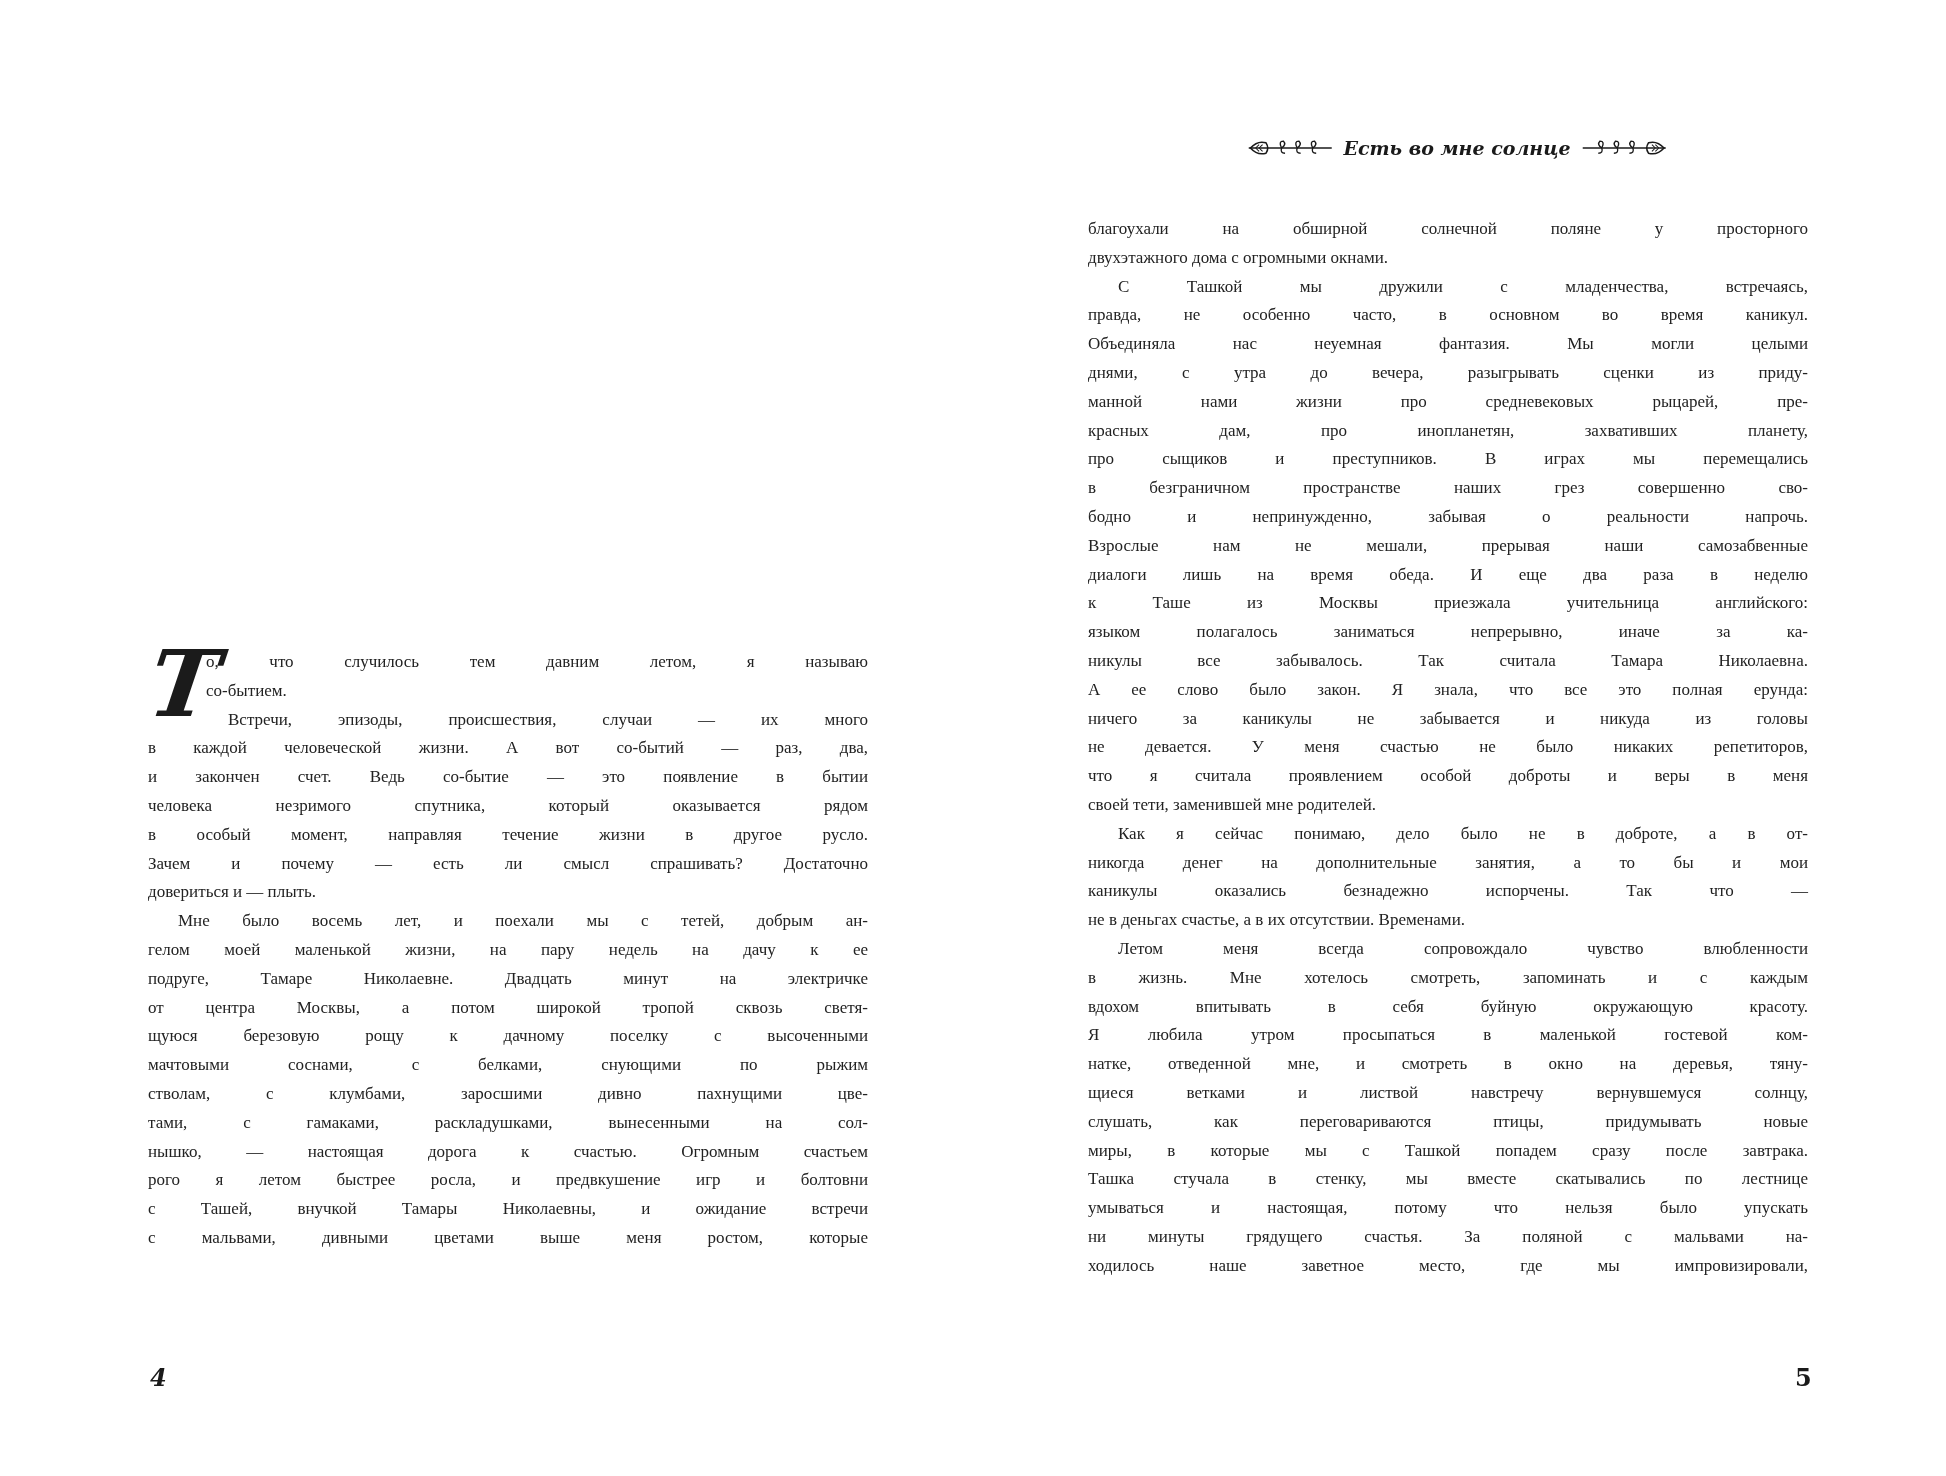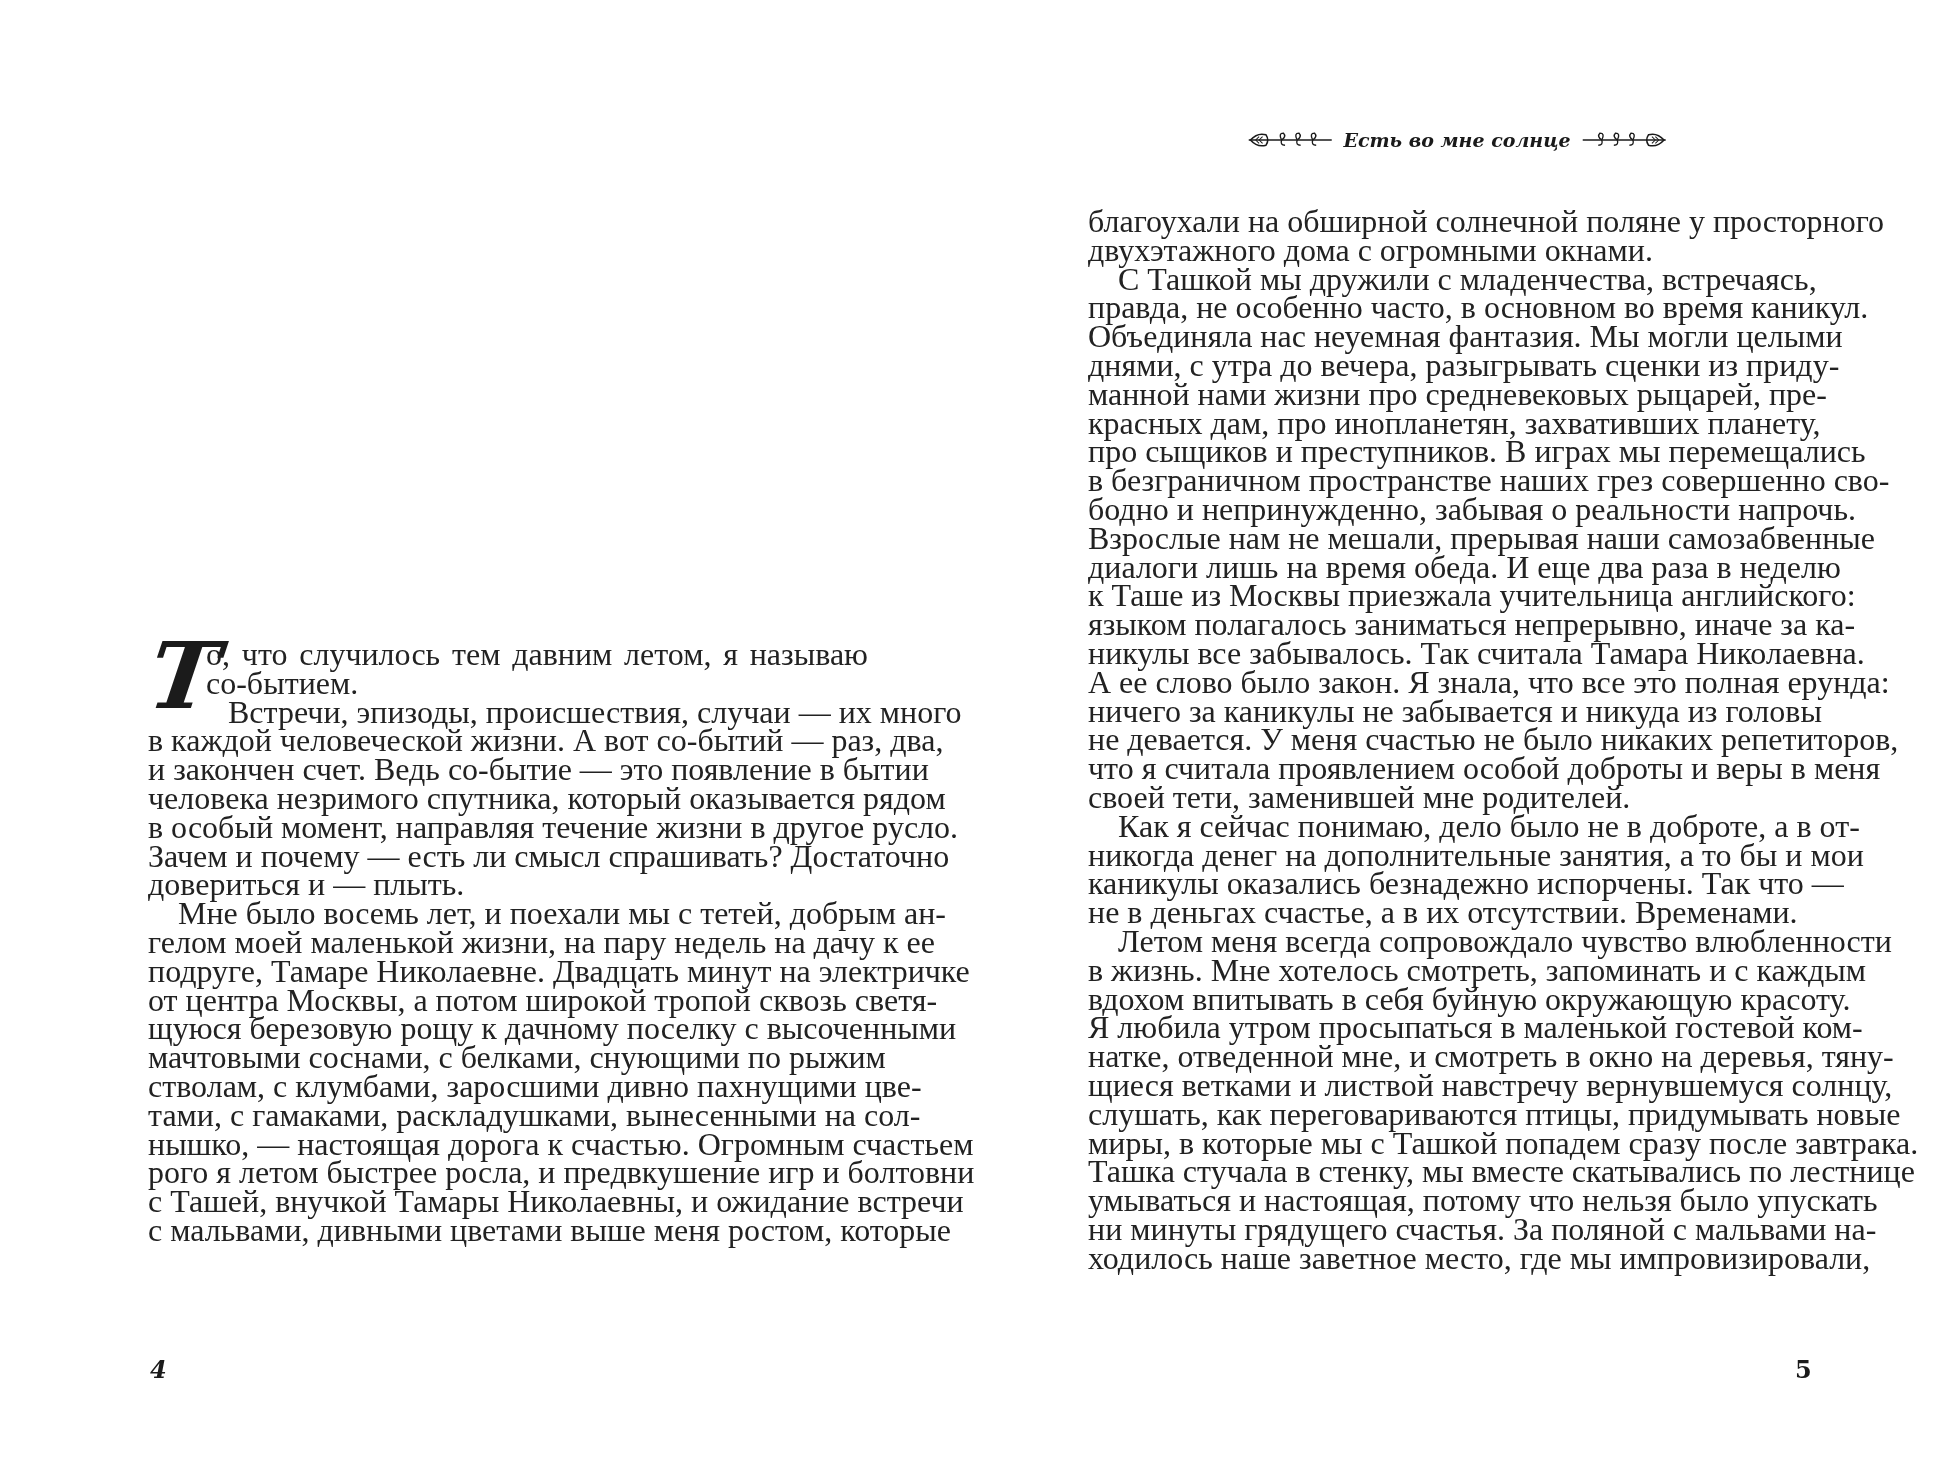--- a/index.html
+++ b/index.html
@@ -1,23 +1,23 @@
 <!DOCTYPE html>
 <html><head>
 <meta charset="utf-8">
 <style>
   html, body { margin: 0; padding: 0; background: #ffffff; }
   body { width: 1946px; height: 1476px; position: relative; overflow: hidden;
          font-family: "DejaVu Serif", "Liberation Serif", serif; color: #1f1f1f; }
-  .page { position: absolute; top: 0; height: 1160px; }
+  .page { position: absolute; top: 8px; height: 1160px; }
   .page-left { left: 0; width: 973px; }
   .page-right { left: 973px; width: 973px; }
 
   .text-block { position: absolute; width: 720px; font-family: "Liberation Serif", "DejaVu Serif", serif;
-                font-size: 32px; line-height: 28.8px; color: #222; }
+                font-size: 17px; line-height: 28.8px; color: #222; }
   .left-block { left: 148px; top: 640px; }
   .right-block { left: 115px; top: 207px; }
 
   .line { display: block; white-space: nowrap; text-align: justify; text-align-last: justify;
           height: 28.8px; overflow: visible; }
   .line.last { text-align-last: left; }
   .line.indent { padding-left: 30px; }
   .line.indent-big { padding-left: 80px; }
   .line.drop-indent { padding-left: 58px; }
 

